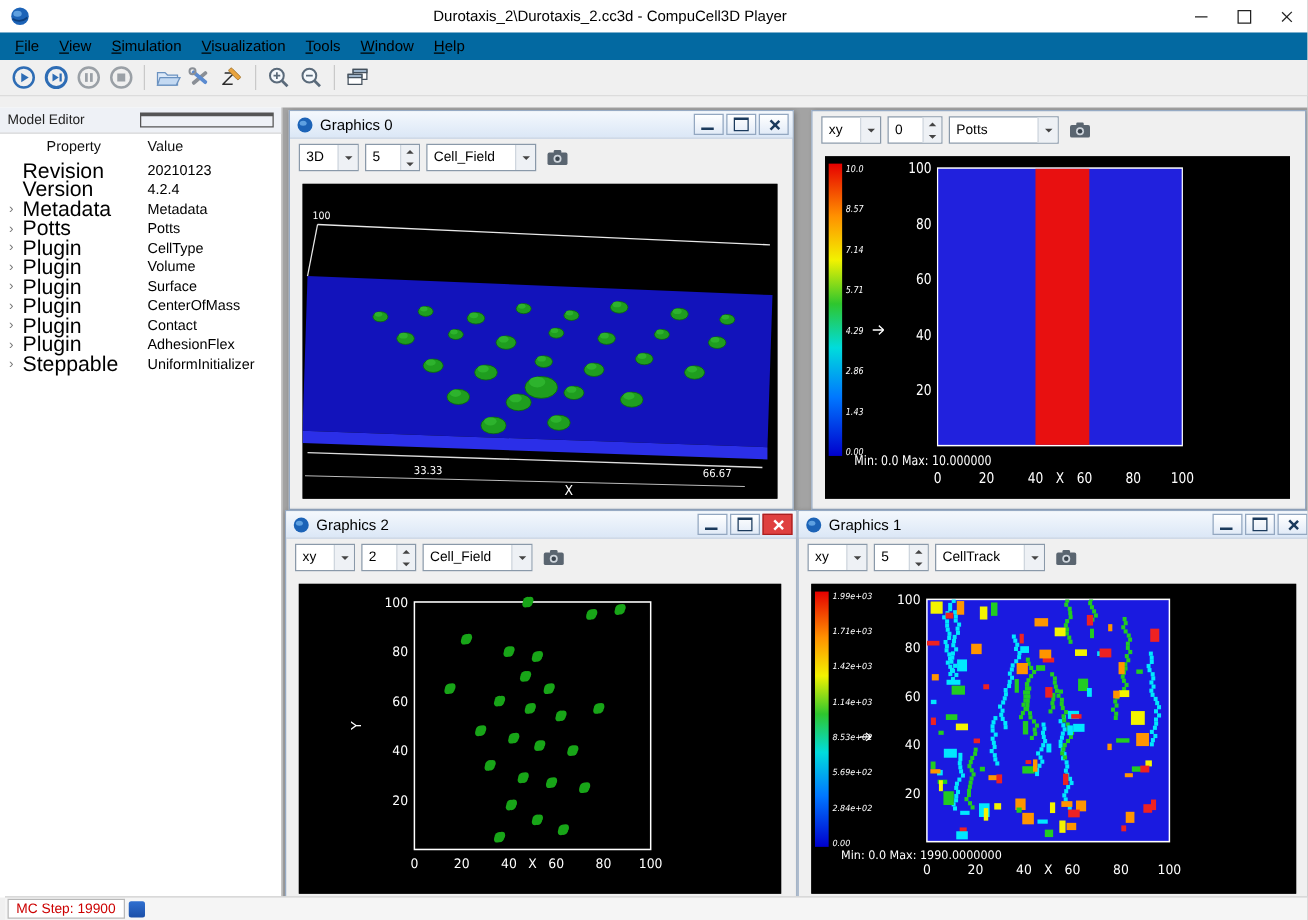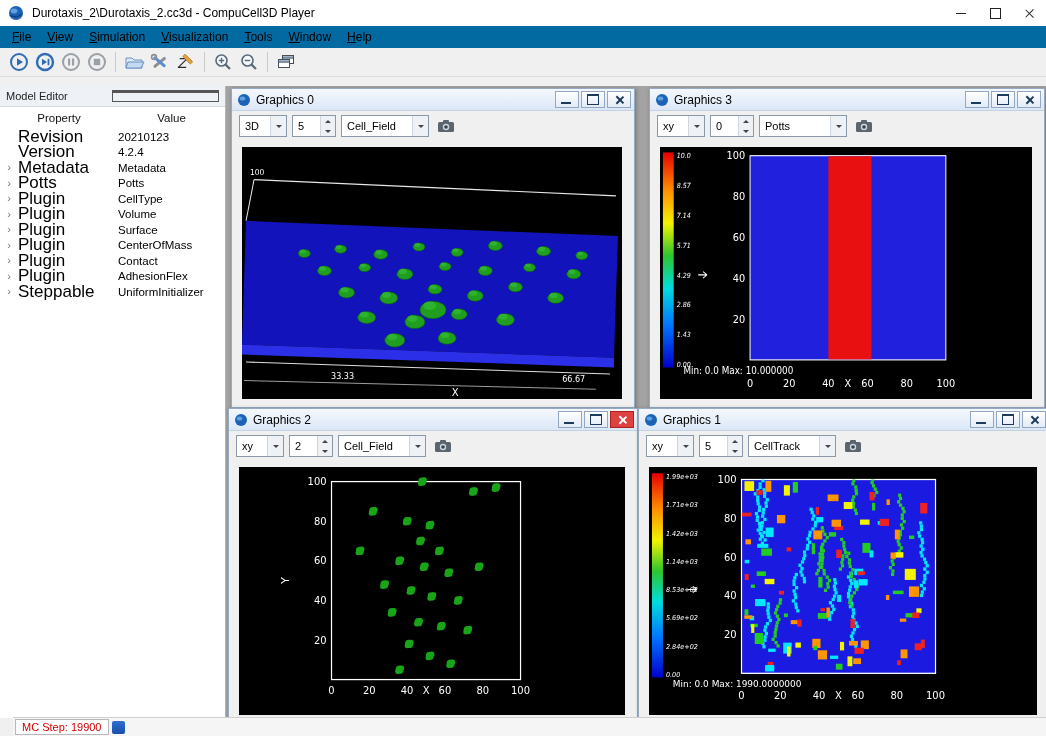--- a/index.html
+++ b/index.html
@@ -1,20 +1,20 @@
 <!DOCTYPE html>
 <html><head>
 <meta charset="utf-8">
 <style>
   html,body{margin:0;padding:0;}
   body{width:1046px;height:736px;overflow:hidden;font-family:"Liberation Sans",sans-serif;background:#f0f0f0;}
   .app{position:relative;width:1046px;height:736px;background:#f0f0f0;}
 
   
-  .titlebar{height:26px;background:#ffffff;display:flex;align-items:center;padding:0 0 0 8px;}
+  .titlebar{height:26px;background:#ffffff;display:flex;align-items:center;padding:0 0 0 8px;text-align:center;}
   .titlebar .title{font-size:12px;color:#000;margin-left:8px;flex:1;white-space:nowrap;}
   .twbtn{width:34px;height:26px;display:flex;align-items:center;justify-content:center;color:#222;}
   .tw-min{width:10px;height:1px;background:#222;}
   .tw-max{width:9px;height:9px;border:1px solid #222;}
   .xicon{position:relative;width:11px;height:11px;}
   .xicon::before,.xicon::after{content:'';position:absolute;left:5px;top:0;width:1.4px;height:11px;background:#222;}
   .xicon::before{transform:rotate(45deg);} .xicon::after{transform:rotate(-45deg);}
 
   .menubar{height:22px;background:#0369a1;display:flex;align-items:center;padding-left:4px;}
   .menu-item{font-size:12px;padding:2px 8px;color:#000;}
@@ -22,21 +22,21 @@
   .tbtn{width:26px;height:24px;display:flex;align-items:center;justify-content:center;}
   .sep{width:1px;height:20px;background:#c9c9c9;margin:0 5px;}
 
   
   .main{position:absolute;top:76px;left:0;right:0;bottom:18px;display:flex;margin-top:10px;}
   .dock{width:225px;background:#ffffff;border-right:1px solid #b5b5b5;display:flex;flex-direction:column;}
   .dock-title{height:20px;background:#eef1f6;border-bottom:1px solid #d7d7d7;display:flex;align-items:center;padding:0 6px;font-size:11px;color:#222;}
   .dock-title span{flex:1;}
   .float-ico{width:10px;height:8px;border:1px solid #555;border-top:3px solid #555;}
   .tree-header{display:flex;height:22px;align-items:center;font-size:11.5px;color:#111;}
-  .th1{width:118px;text-align:center;} .th2{flex:1;text-align:center;}
+  .th1{width:118px;text-align:center;} .th2{flex:1;}
   .trow{display:flex;height:15.5px;align-items:center;}
   .arrow{width:18px;text-align:center;color:#777;font-size:11px;line-height:11px;}
   .pname{width:100px;font-size:17px;color:#000;}
   .pval{flex:1;font-size:11.5px;color:#000;}
 
   .mdi{flex:1;position:relative;background:#a3a3a3;overflow:hidden;}
 
   
   .gwin{position:absolute;border:1px solid #96aac4;background:#f0f0f0;display:flex;flex-direction:column;box-shadow:1px 1px 4px rgba(0,0,0,.3);}
   .w0{left:5px;top:2px;width:402px;height:318px;}
@@ -67,21 +67,21 @@
   .sa::after{content:'';border:3px solid transparent;}
   .sa.up::after{border-bottom-color:#444;margin-top:-3px;}
   .sa.dn::after{border-top-color:#444;margin-top:3px;}
   .gcam{width:24px;height:22px;display:flex;align-items:center;justify-content:center;}
 
   .gplot{flex:1;padding:6px 12px 8px 10px;}
   .gplot svg{width:100%;height:100%;display:block;background:#000;}
   svg text{font-family:"DejaVu Sans",sans-serif;}
 
   
-  .statusbar{position:absolute;left:13px;right:0;bottom:0;height:18px;background:#f5f5f5;border-top:1px solid #d0d0d0;display:flex;align-items:center;padding-left:2px;gap:3px;}
+  .statusbar{position:absolute;left:4px;right:0;bottom:0;height:18px;background:#f5f5f5;border-top:1px solid #d0d0d0;display:flex;align-items:center;padding-left:2px;gap:3px;}
   .mcstep{border:1px solid #b8b8b8;background:#fff;color:#cc0000;font-size:11px;padding:0 6px;height:14px;display:flex;align-items:center;}
   .status-ico{width:13px;height:13px;border-radius:2px;background:linear-gradient(#2f6fd0,#1b4fa8);}
 </style>
 </head>
 <body>
 
 <div class="app">
 
   <div class="titlebar">
     <svg width="16" height="16">
@@ -367,36 +367,20 @@
               <path d="M2,215 L352,223" stroke="#bbbbbb" stroke-width="0.8"></path>
               <text x="8" y="26" fill="#fff" font-size="7.5" text-anchor="start">100</text>
               <text x="100" y="214" fill="#fff" font-size="8" text-anchor="middle">33.33</text>
               <text x="330" y="216" fill="#fff" font-size="8" text-anchor="middle">66.67</text>
               <text x="212" y="229" fill="#fff" font-size="10" text-anchor="middle">X</text>
             </svg>
           </div>
       </div>
 
       <div class="gwin w1">
-        <div class="gtitle">
-          <svg width="14" height="14">
-              <circle cx="7" cy="7" r="6" fill="#1c63b7"></circle>
-              <ellipse cx="5.5" cy="5.5" rx="2.8" ry="2" fill="#5ea0e0"></ellipse>
-            </svg>
-          <span class="gname">Graphics 3</span>
-          <span class="gbtn">
-              <span class="i-min"></span>
-            </span>
-          <span class="gbtn">
-              <span class="i-max"></span>
-            </span>
-          <span class="gbtn">
-              <span class="i-close"></span>
-            </span>
-        </div>
         <div class="gtools">
           <span class="combo proj">
               <span class="combo-val">xy</span>
               <span class="combo-arr"></span>
             </span>
           <span class="spin">
               <span class="spin-val">0</span>
               <span class="spin-arrows">
                 <span class="sa up"></span>
                 <span class="sa dn"></span>

